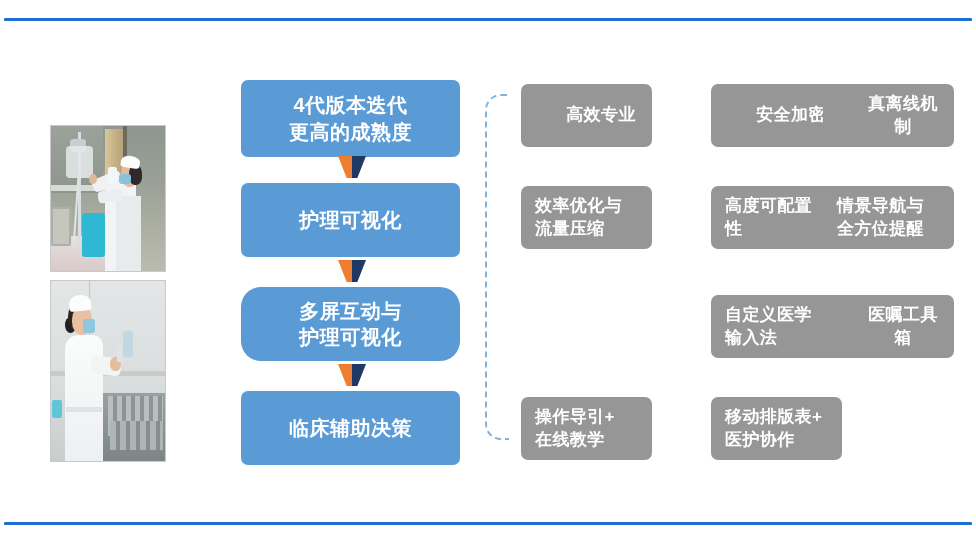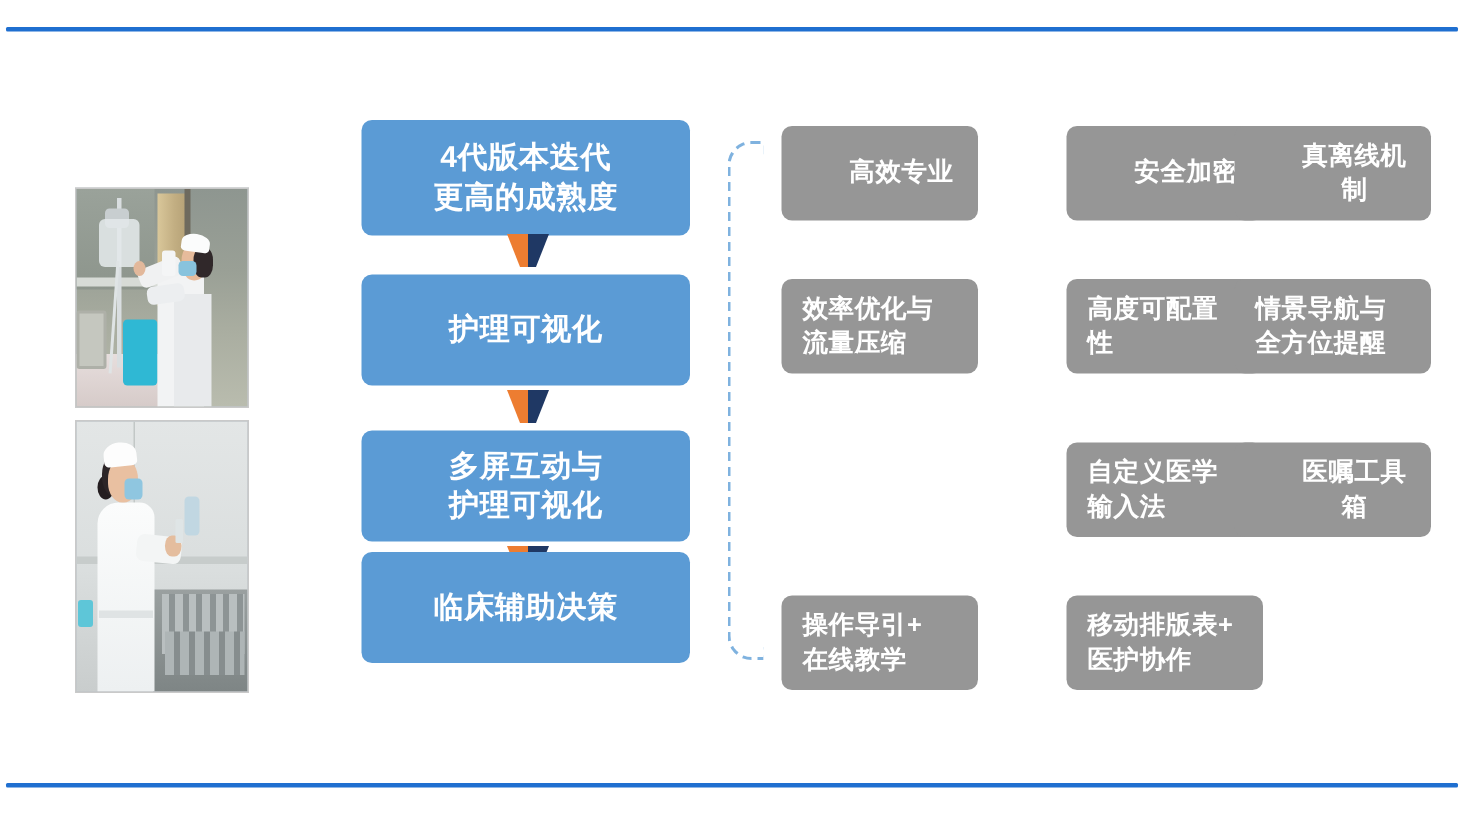--- a/index.html
+++ b/index.html
@@ -111,22 +111,22 @@
     background:#8fc6e0;border-radius:3px;}
 
   
   .flowbox{position:absolute;left:241px;width:219px;
     background:#5B9BD5;border-radius:7px;
     color:#ffffff;display:flex;align-items:center;justify-content:center;
     text-align:center;font-size:20px;line-height:1.32;font-weight:700;
     letter-spacing:.5px;}
   .fb1{top:80px;height:77px;}
   .fb2{top:183px;height:74px;}
-  .fb3{top:287px;height:74px;}
-  .fb4{top:368px;height:74px;}
+  .fb3{top:287px;height:74px;border-radius:20px;}
+  .fb4{top:391px;height:74px;}
 
   
   .chev{position:absolute;left:338px;width:28px;height:22px;}
   .chev .l,.chev .r{position:absolute;top:0;width:50%;height:100%;}
   .chev .l{left:0;background:#ED7D31;
     clip-path:polygon(0 0, 100% 0, 100% 100%, 62% 100%);}
   .chev .r{left:50%;background:#1F3864;
     clip-path:polygon(0 0, 100% 0, 38% 100%, 0 100%);}
   .c1{top:156px;}
   .c2{top:260px;}

